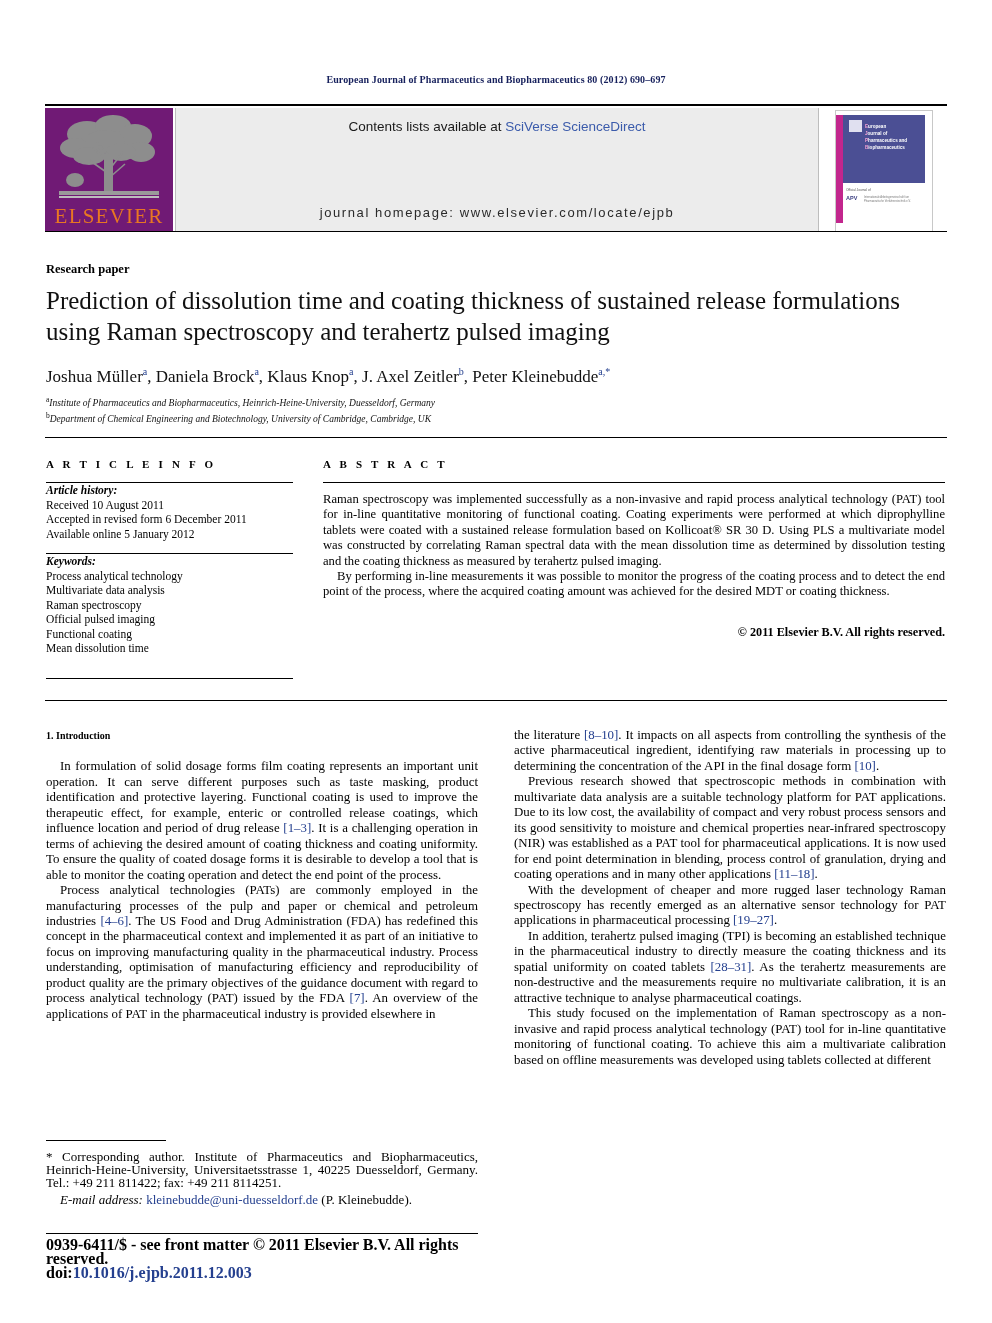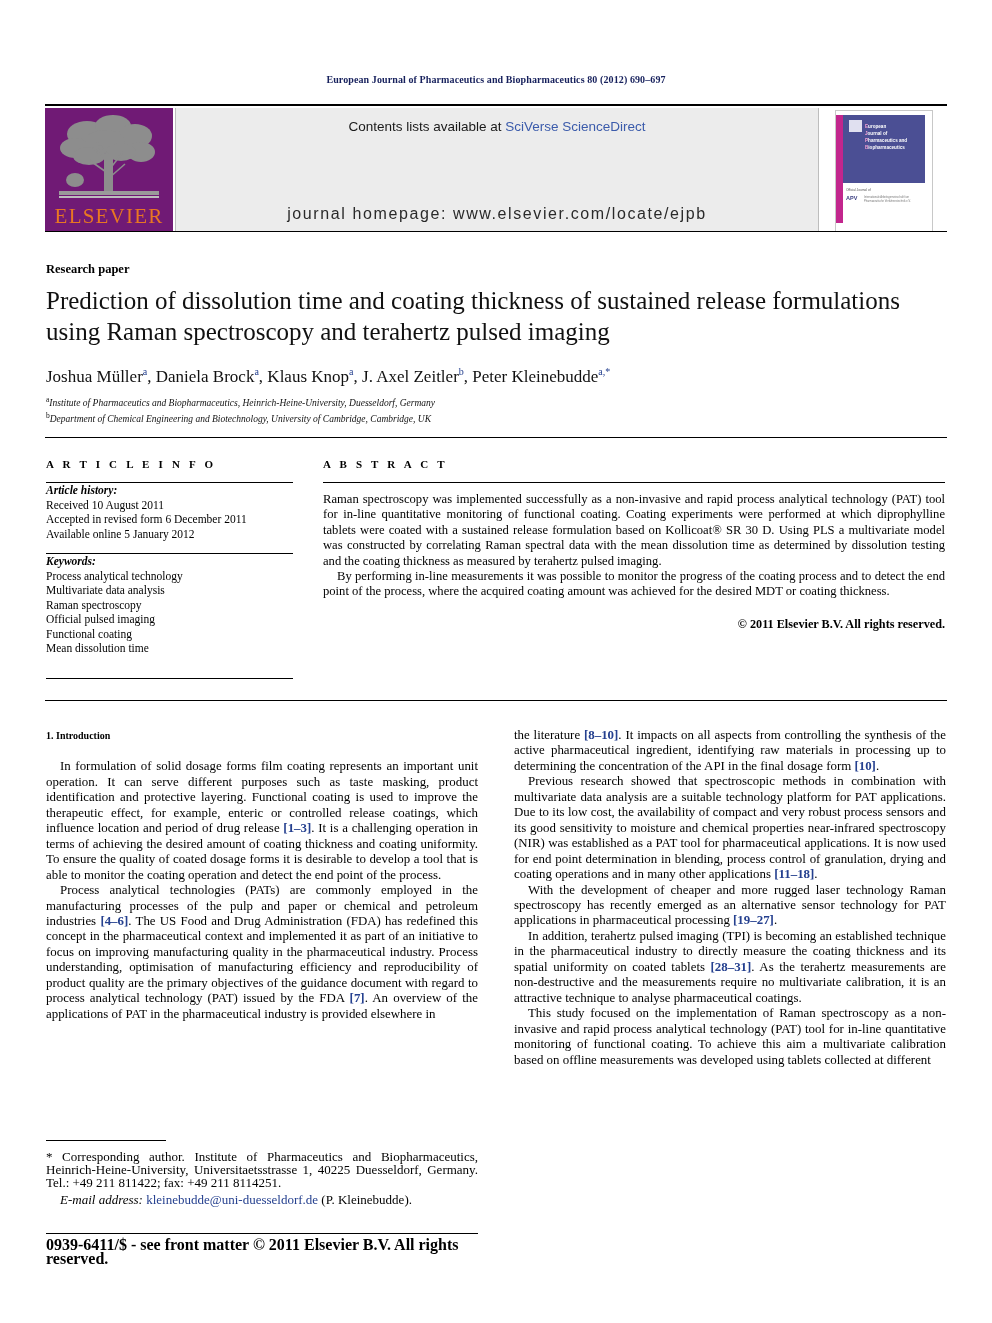--- a/index.html
+++ b/index.html
@@ -112,21 +112,21 @@
     color: #111;
     letter-spacing: -0.2px;
   }
   .homepage-line {
     position: absolute;
     left: 0;
     top: 97px;
     width: 642px;
     text-align: center;
     font-family: "Liberation Sans", sans-serif;
-    font-size: 16px;
+    font-size: 13px;
     letter-spacing: 1.6px;
     color: #2a2a2a;
   }
   .cover-cell {
     position: absolute;
     left: 774px;
     top: 4px;
     width: 128px;
     height: 124px;
   }
@@ -312,21 +312,21 @@
     line-height: 15.4px;
     text-align: justify;
   }
   .abstract-body p {
     margin: 0;
   }
   .abstract-body p.indent {
     text-indent: 14px;
   }
   .copyright {
-    margin-top: 17px;
+    margin-top: 25px;
     text-align: right;
     font-family: "Liberation Serif", serif;
     font-weight: bold;
     font-size: 12.2px;
   }
 
   .infobox-bottom-rule {
     position: absolute;
     left: 46px;
     top: 678px;
@@ -356,21 +356,21 @@
   }
   .col-left  { left: 46px; }
   .col-right { left: 514px; }
   .col p { margin: 0; }
   .col p.indent { text-indent: 14px; }
   .sec-head {
     font-weight: bold;
     font-size: 10px;
     margin-bottom: 16px !important;
   }
-  .ref { color: #25408f; font-weight: bold; }
+  .ref { color: #25408f; }
 
   
   .footnote {
     position: absolute;
     left: 46px;
     top: 1150px;
     width: 432px;
     font-family: "Liberation Serif", serif;
     font-size: 13px;
     line-height: 13.2px;
@@ -551,15 +551,16 @@
     <p class="email-line">
       <span class="email-label">E-mail address:</span>
       <span class="email-addr">kleinebudde@uni-duesseldorf.de</span>
       <span>(P. Kleinebudde).</span>
     </p>
   </div>
 
   <div class="foot-rule"></div>
   <div class="footer">
     <div>0939-6411/$ - see front matter © 2011 Elsevier B.V. All rights reserved.</div>
+    <div><span>doi:</span><span class="doi-link">10.1016/j.ejpb.2011.12.003</span></div>
   </div>
 
 </div>
 
 </body></html>

